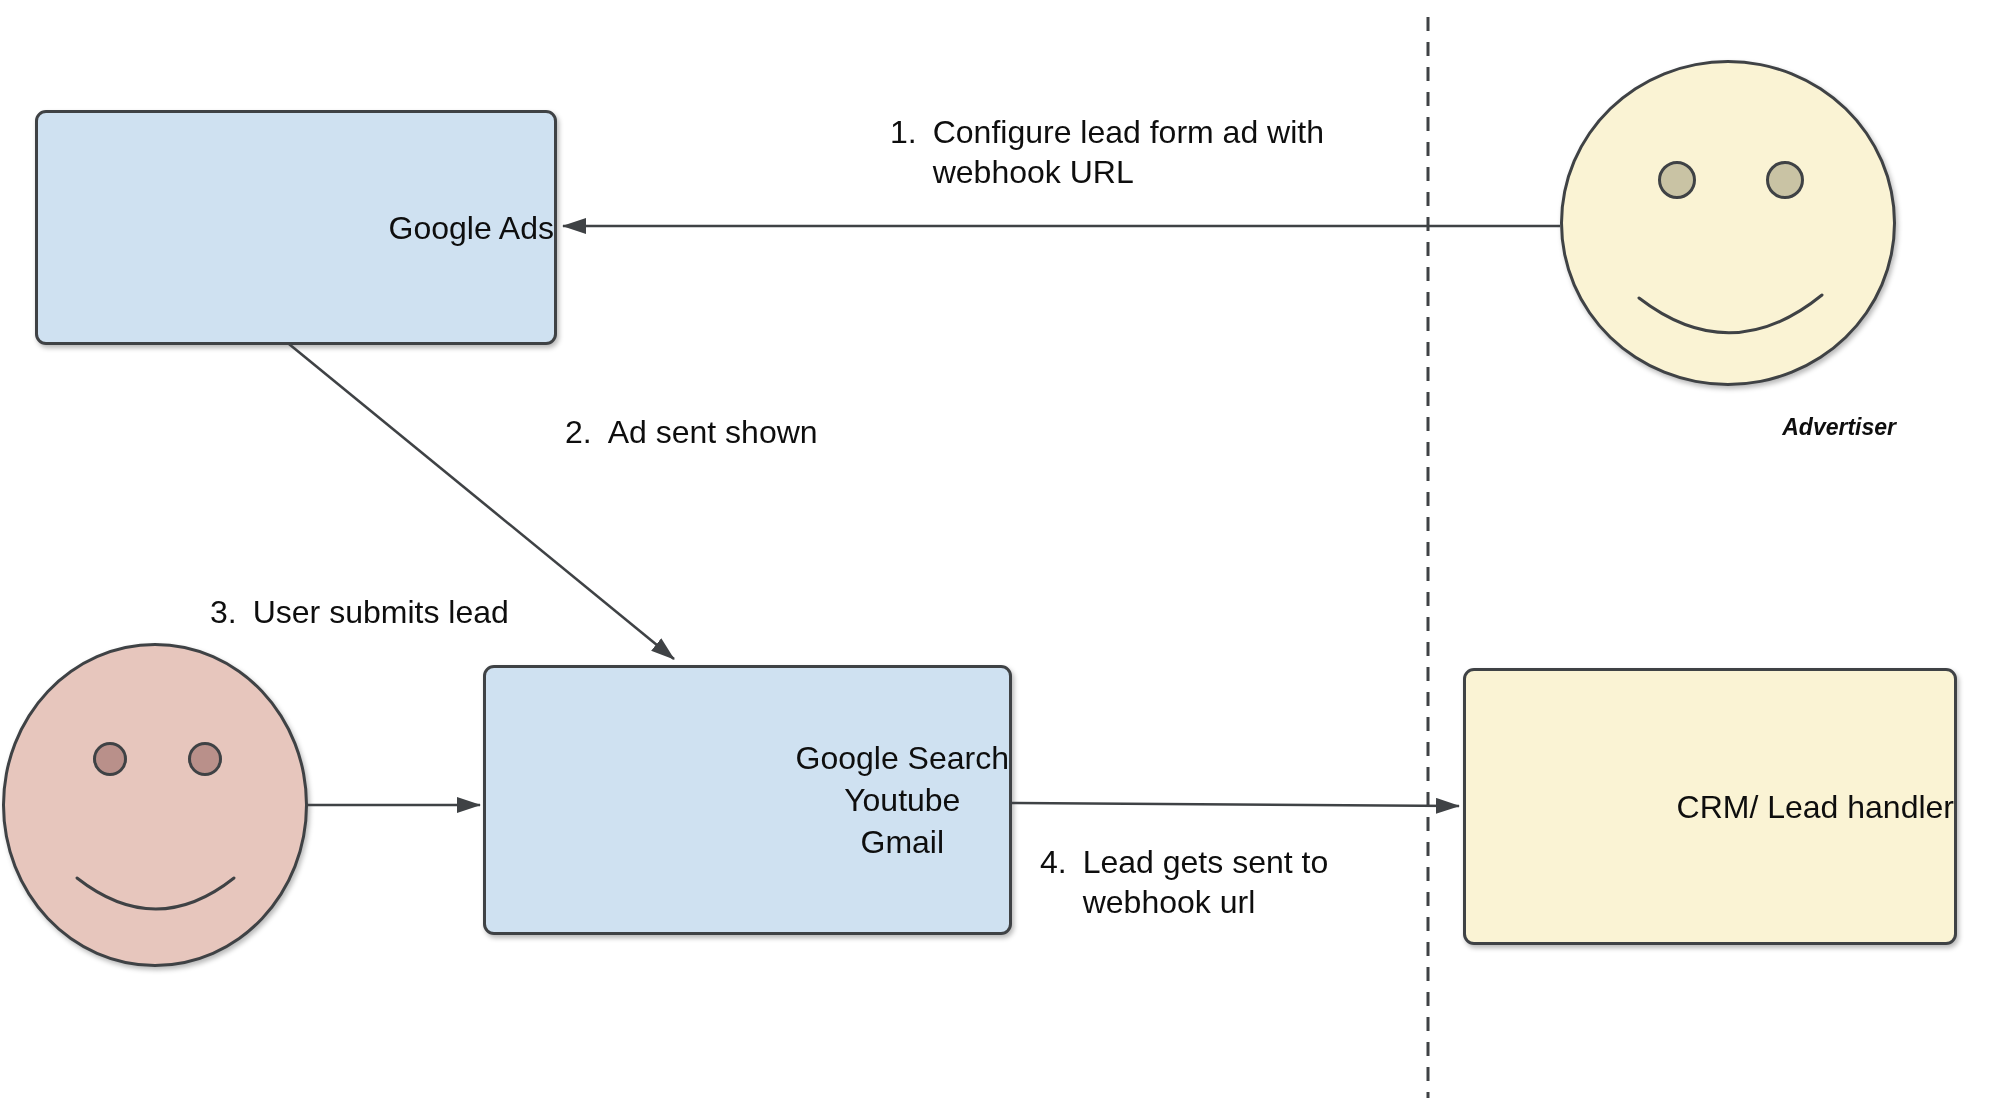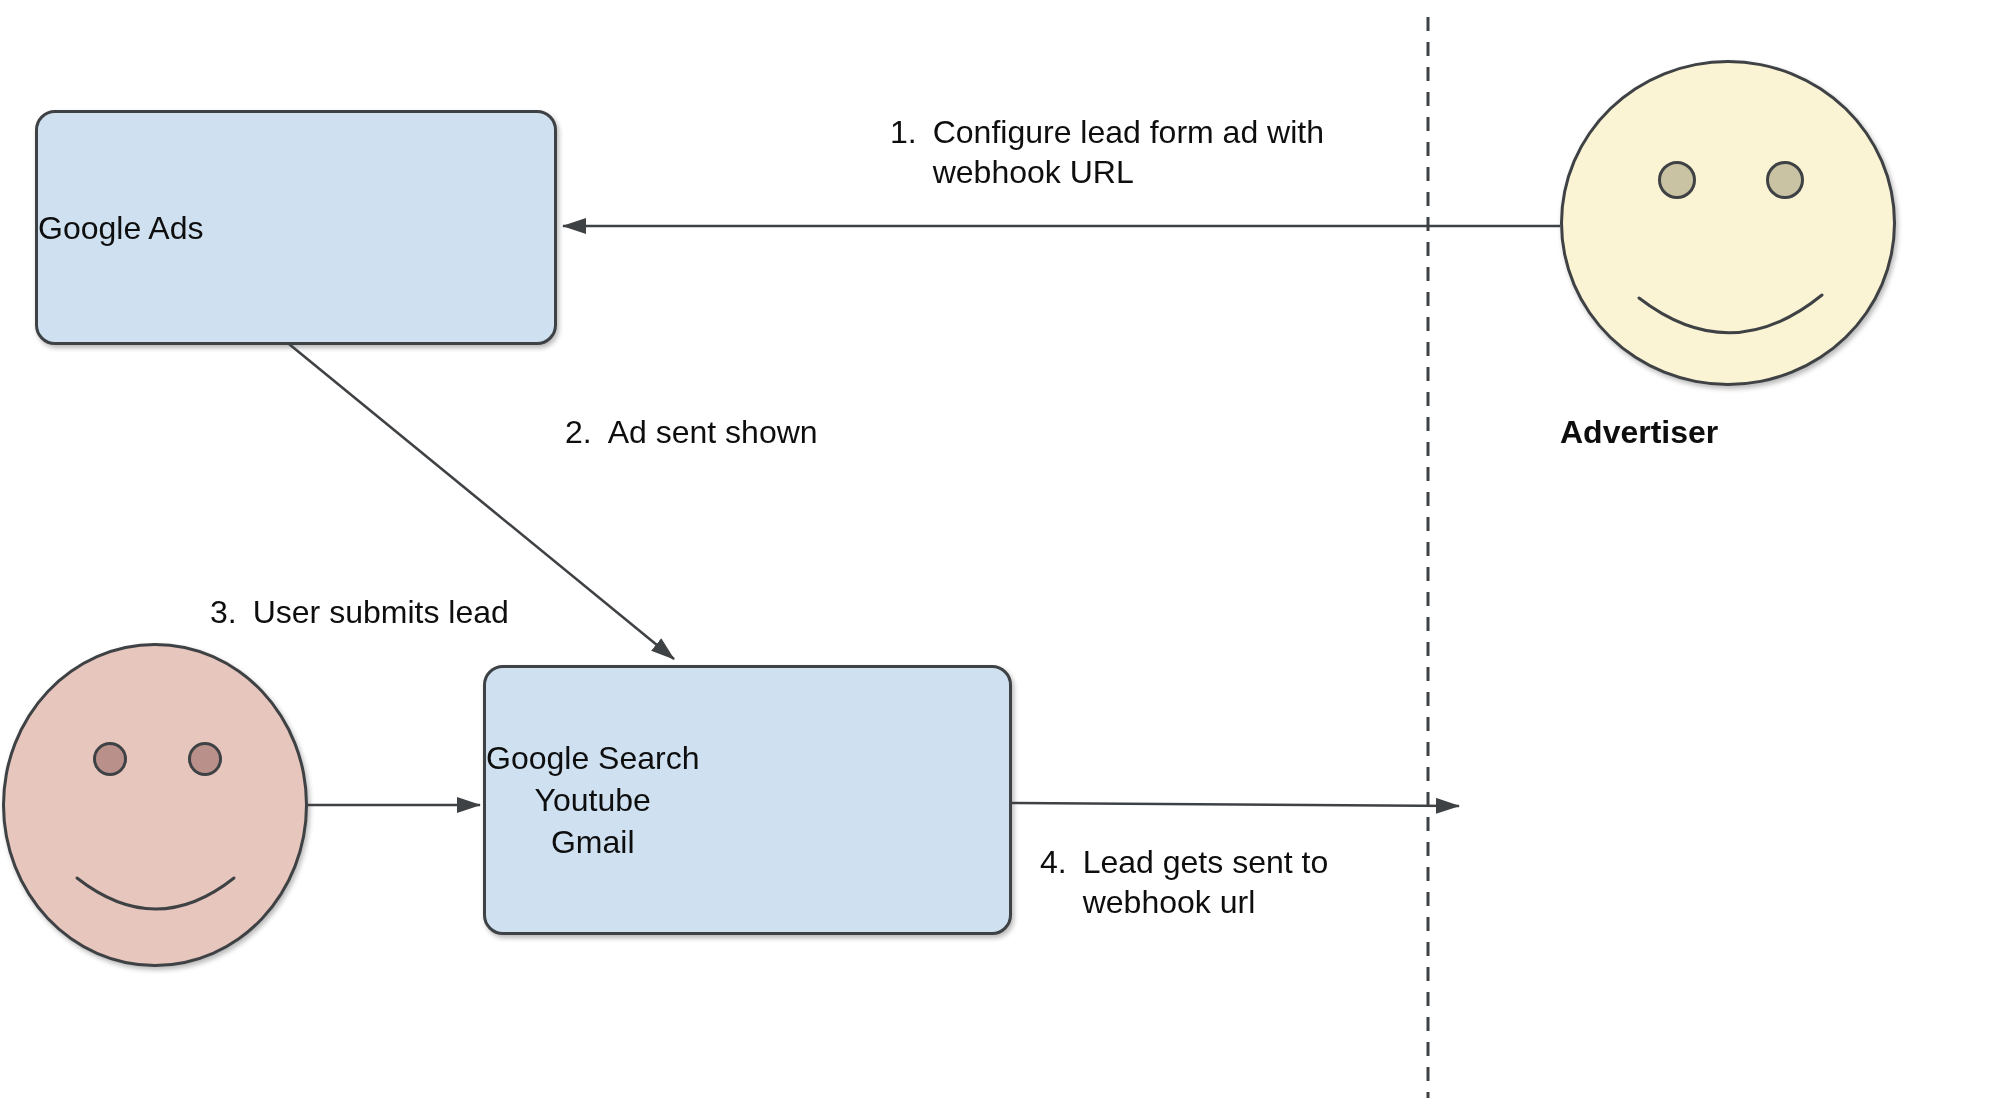--- a/index.html
+++ b/index.html
@@ -18,23 +18,23 @@
     width:2004px;height:1116px;
     background:var(--background);
     font-family:"Liberation Sans", sans-serif;
     color:var(--text);
     overflow:hidden;
   }
   .node{
     position:absolute;
     background:var(--node-blue);
     border:3px solid var(--stroke);
-    border-radius:20px;
+    border-radius:11px;
     box-shadow:2px 3px 5px rgba(0,0,0,0.28);
-    display:flex;align-items:center;justify-content:flex-start;
+    display:flex;align-items:center;justify-content:flex-end;
     text-align:center;
     box-sizing:border-box;
   }
   .node--yellow{background:var(--node-yellow);}
   .node-label{
     font-size:32px;
     line-height:42px;
     white-space:pre-line;
   }
   .face{
@@ -51,23 +51,24 @@
     border:3px solid var(--stroke);
     border-radius:50%;
     box-sizing:border-box;
   }
   .eye--yellow{background:var(--eye-yellow);}
   .eye--pink{background:var(--eye-pink);}
   .smile{position:absolute;left:0;top:0;pointer-events:none;}
   .smile path{fill:none;stroke:var(--stroke);stroke-width:3;stroke-linecap:round;}
   .actor-caption{
     position:absolute;
-    font-size:32px;
+    font-size:23px;
     font-weight:bold;
-    text-align:left;
+    text-align:right;
+    font-style:italic;
   }
   .step{
     position:absolute;
     display:flex;
     gap:16px;
     font-size:32px;
     line-height:40px;
   }
   .step-text{white-space:pre-line;}
   .edges{position:absolute;left:0;top:0;pointer-events:none;}
@@ -83,20 +84,23 @@
   <div class="node" style="left:35px;top:110px;width:522px;height:235px;">
     <div class="node-label">Google Ads</div>
   </div>
 
   <div class="node" style="left:483px;top:665px;width:529px;height:270px;">
     <div class="node-label">Google Search
 Youtube
 Gmail</div>
   </div>
 
+  <div class="node node--yellow" style="left:1463px;top:668px;width:494px;height:277px;">
+    <div class="node-label">CRM/ Lead handler</div>
+  </div>
 
   <div class="face face--yellow" style="left:1560px;top:60px;width:336px;height:326px;">
     <div class="eye eye--yellow" style="left:95px;top:98px;width:38px;height:38px;"></div>
     <div class="eye eye--yellow" style="left:203px;top:98px;width:38px;height:38px;"></div>
     <svg class="smile" width="336" height="326" viewBox="0 0 336 326">
       <path d="M 76 235 Q 168 306 259 232"></path>
     </svg>
   </div>
   <div class="actor-caption" style="left:1560px;top:414px;width:336px;">Advertiser</div>
 

